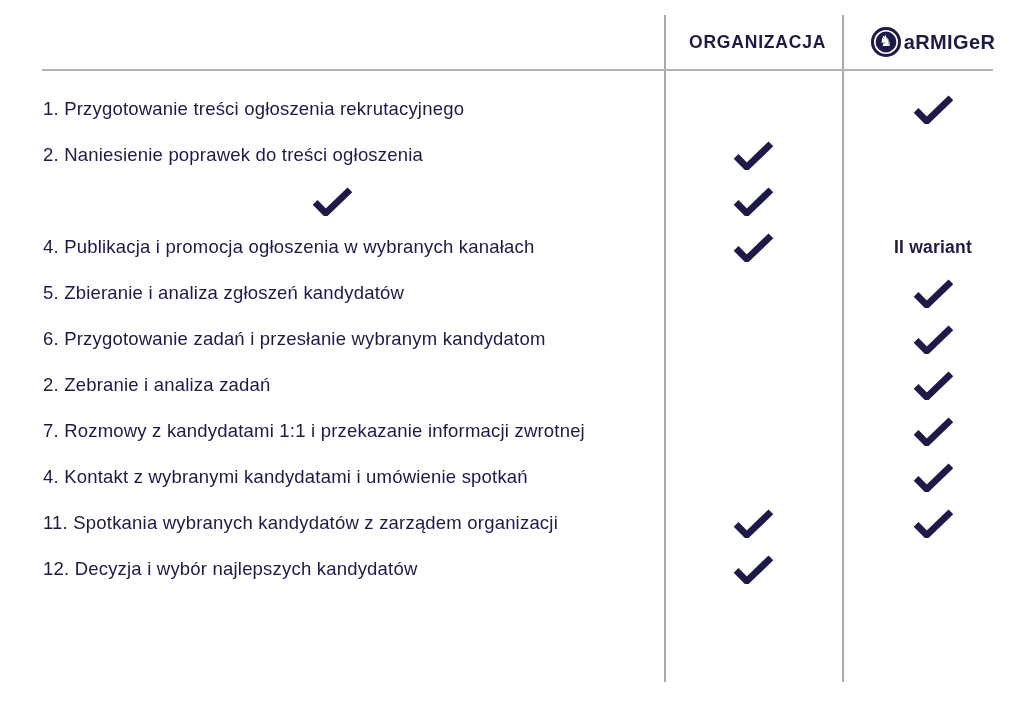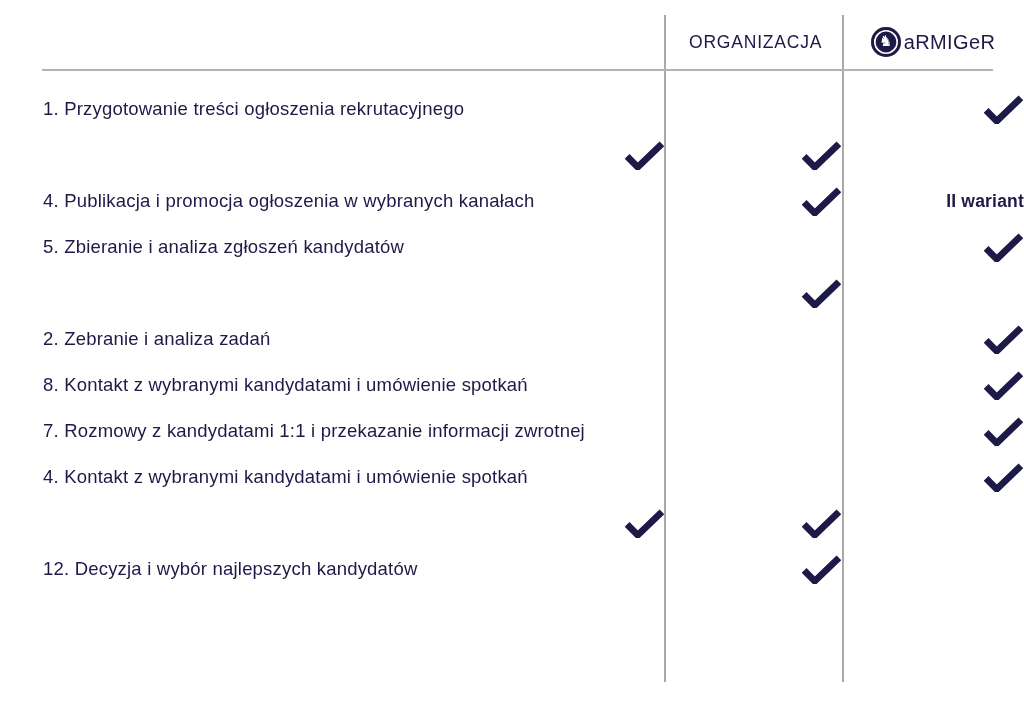--- a/index.html
+++ b/index.html
@@ -40,21 +40,21 @@
     background:var(--line-h);
   }
   
   .header-org{
     position:absolute;
     left:665px;
     top:32px;
     width:149px;
     text-align:center;
     font-size:17.5px;
-    font-weight:normal;
+    font-weight:bold;
     letter-spacing:0.8px;
     color:var(--ink);
     padding-left:24px;
   }
   .header-brand{
     position:absolute;
     left:843px;
     top:27px;
     width:180px;
     display:flex;
@@ -75,21 +75,21 @@
   }
   .knight{
     font-family:"DejaVu Sans",sans-serif;
     color:#ffffff;
     font-size:15px;
     line-height:1;
     transform:translateY(-1px);
   }
   .logo-text{
     font-size:20px;
-    font-weight:normal;
+    font-weight:bold;
     letter-spacing:0.4px;
     color:var(--ink);
   }
   
   #rows{
     position:absolute;
     top:86px;
     left:0;
     width:1024px;
   }
@@ -106,21 +106,21 @@
     padding-left:43px;
     padding-right:18px;
   }
   .task-text{
     font-size:18.5px;
     letter-spacing:0.2px;
     color:var(--ink);
     white-space:nowrap;
   }
   .cell.mark{
-    justify-content:flex-end;
+    justify-content:center;
   }
   .check{
     width:41px;
     height:29px;
     display:block;
   }
   .check polyline{
     fill:none;
     stroke:var(--ink);
     stroke-width:7;
@@ -161,20 +161,34 @@
         
       </div>
       <div class="cell mark">
         <svg class="check arm-check" viewBox="0 0 42 30" aria-hidden="true">
           <polyline points="3,16 14,27 39,3"></polyline>
         </svg>
 
       </div>
     </div>
 
+    <div class="row">
+      <div class="cell task">
+        <span class="task-text">2. Naniesienie poprawek do treści ogłoszenia</span>
+      </div>
+      <div class="cell mark">
+        <svg class="check org-check" viewBox="0 0 42 30" aria-hidden="true">
+          <polyline points="3,16 14,27 39,3"></polyline>
+        </svg>
+      </div>
+      <div class="cell mark">
+        
+        
+      </div>
+    </div>
 
     <div class="row">
       <div class="cell mark">
         <svg class="check org-check" viewBox="0 0 42 30" aria-hidden="true">
           <polyline points="3,16 14,27 39,3"></polyline>
         </svg>
       </div>
       <div class="cell mark">
         <svg class="check arm-check" viewBox="0 0 42 30" aria-hidden="true">
           <polyline points="3,16 14,27 39,3"></polyline>
@@ -207,20 +221,23 @@
       </div>
       <div class="cell mark">
         <svg class="check arm-check" viewBox="0 0 42 30" aria-hidden="true">
           <polyline points="3,16 14,27 39,3"></polyline>
         </svg>
 
       </div>
     </div>
 
     <div class="row">
+      <div class="cell task">
+        <span class="task-text">6. Przygotowanie zadań i przesłanie wybranym kandydatom</span>
+      </div>
       <div class="cell mark">
         
       </div>
       <div class="cell mark">
         <svg class="check arm-check" viewBox="0 0 42 30" aria-hidden="true">
           <polyline points="3,16 14,27 39,3"></polyline>
         </svg>
 
       </div>
     </div>
@@ -233,34 +250,20 @@
         
       </div>
       <div class="cell mark">
         <svg class="check arm-check" viewBox="0 0 42 30" aria-hidden="true">
           <polyline points="3,16 14,27 39,3"></polyline>
         </svg>
 
       </div>
     </div>
 
-    <div class="row">
-      <div class="cell task">
-        <span class="task-text">8. Kontakt z wybranymi kandydatami i umówienie spotkań</span>
-      </div>
-      <div class="cell mark">
-        
-      </div>
-      <div class="cell mark">
-        <svg class="check arm-check" viewBox="0 0 42 30" aria-hidden="true">
-          <polyline points="3,16 14,27 39,3"></polyline>
-        </svg>
-
-      </div>
-    </div>
 
     <div class="row">
       <div class="cell task">
         <span class="task-text">7. Rozmowy z kandydatami 1:1 i przekazanie informacji zwrotnej</span>
       </div>
       <div class="cell mark">
         
       </div>
       <div class="cell mark">
         <svg class="check arm-check" viewBox="0 0 42 30" aria-hidden="true">
@@ -279,20 +282,23 @@
       </div>
       <div class="cell mark">
         <svg class="check arm-check" viewBox="0 0 42 30" aria-hidden="true">
           <polyline points="3,16 14,27 39,3"></polyline>
         </svg>
 
       </div>
     </div>
 
     <div class="row">
+      <div class="cell task">
+        <span class="task-text">11. Spotkania wybranych kandydatów z zarządem organizacji</span>
+      </div>
       <div class="cell mark">
         <svg class="check org-check" viewBox="0 0 42 30" aria-hidden="true">
           <polyline points="3,16 14,27 39,3"></polyline>
         </svg>
       </div>
       <div class="cell mark">
         <svg class="check arm-check" viewBox="0 0 42 30" aria-hidden="true">
           <polyline points="3,16 14,27 39,3"></polyline>
         </svg>
 

